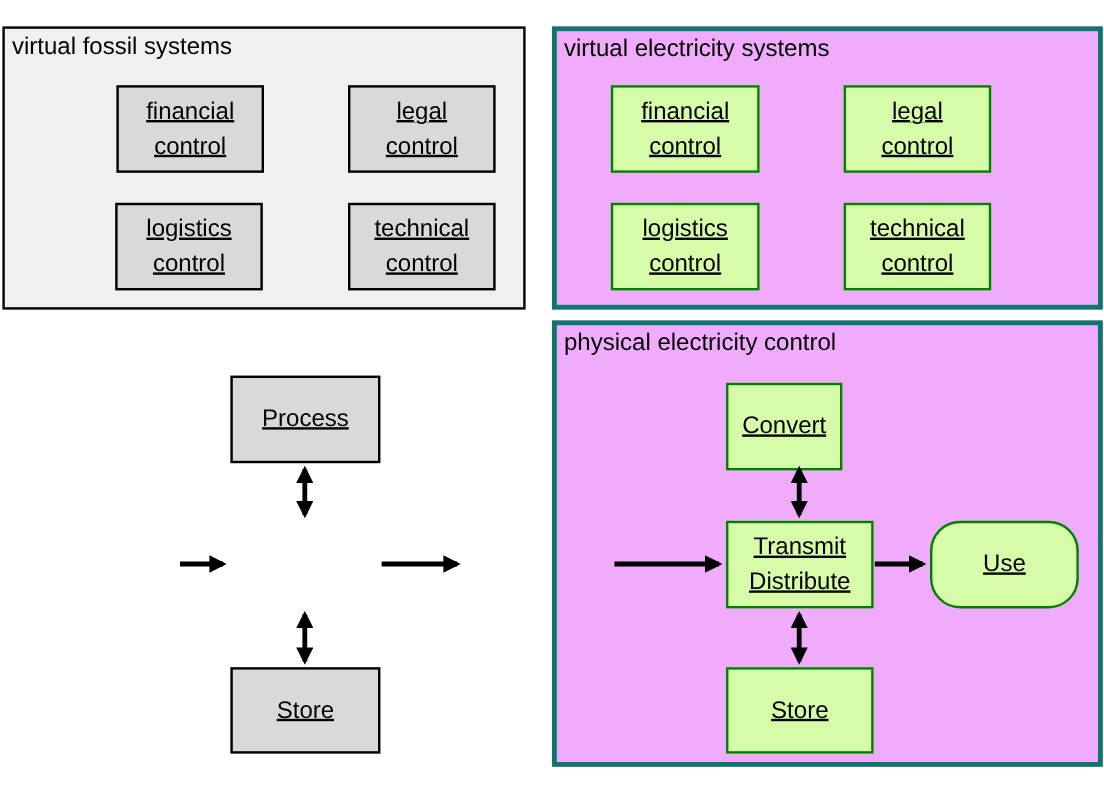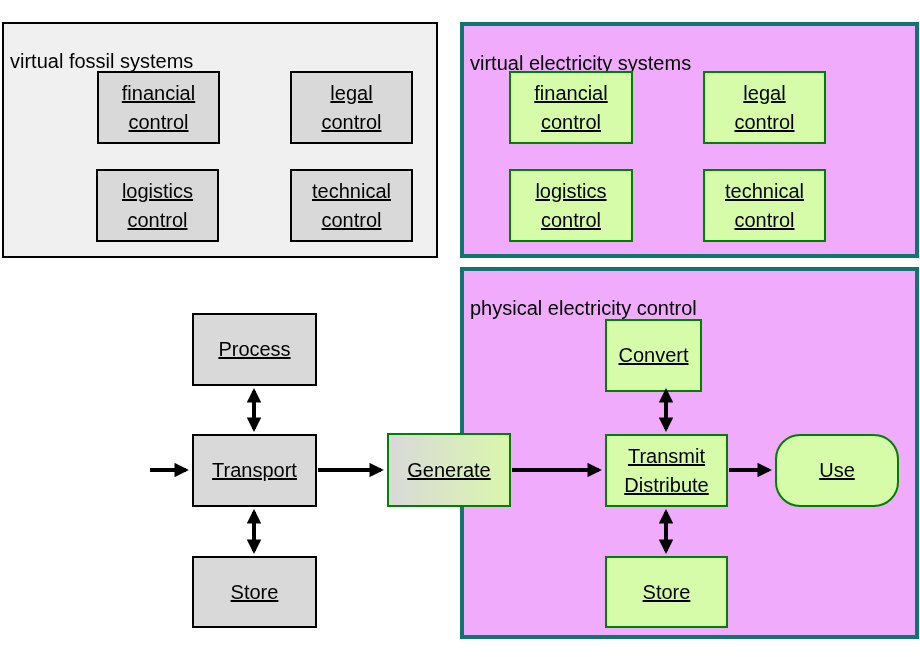--- a/index.html
+++ b/index.html
@@ -11,21 +11,21 @@
     font-family: "Liberation Sans", "DejaVu Sans", sans-serif;
     color: #000000;
     overflow: hidden;
   }
   .panel { position: absolute; box-sizing: border-box; }
   .panel.fossil   { background: #f0f0f0; border: 2px solid #000000; }
   .panel.electric { background: #f0abfc; border: 4px solid #0f766e; text-decoration: underline; }
 
   .panel-title {
     position: absolute;
-    top: 25px;
+    top: 3px;
     left: 6px;
     font-size: 20px;
     line-height: 24px;
     white-space: nowrap;
   }
 
   .box {
     position: absolute;
     box-sizing: border-box;
     display: flex;
@@ -111,24 +111,22 @@
   <div class="box green" id="ve-financial">financial
 control</div>
   <div class="box green" id="ve-legal">legal
 control</div>
   <div class="box green" id="ve-logistics">logistics
 control</div>
   <div class="box green" id="ve-technical">technical
 control</div>
 
   <div class="box gray" id="box-process">Process</div>
-  <div class="box gray" id="box-transport">Transport</div>
   <div class="box gray" id="box-store-f">Store</div>
 
-  <div class="box bridge" id="box-generate">Generate</div>
 
   <div class="box green" id="box-convert">Convert</div>
   <div class="box green" id="box-transmit">Transmit
 Distribute</div>
   <div class="box green" id="box-use">Use</div>
   <div class="box green" id="box-store-e">Store</div>
 
   <svg id="arrow-layer" viewBox="0 0 920 660" xmlns="http://www.w3.org/2000/svg">
     <defs>
       <marker id="ah" viewBox="0 0 10 10" refX="8" refY="5" markerWidth="3.6" markerHeight="3.6" orient="auto-start-reverse" markerUnits="strokeWidth">

